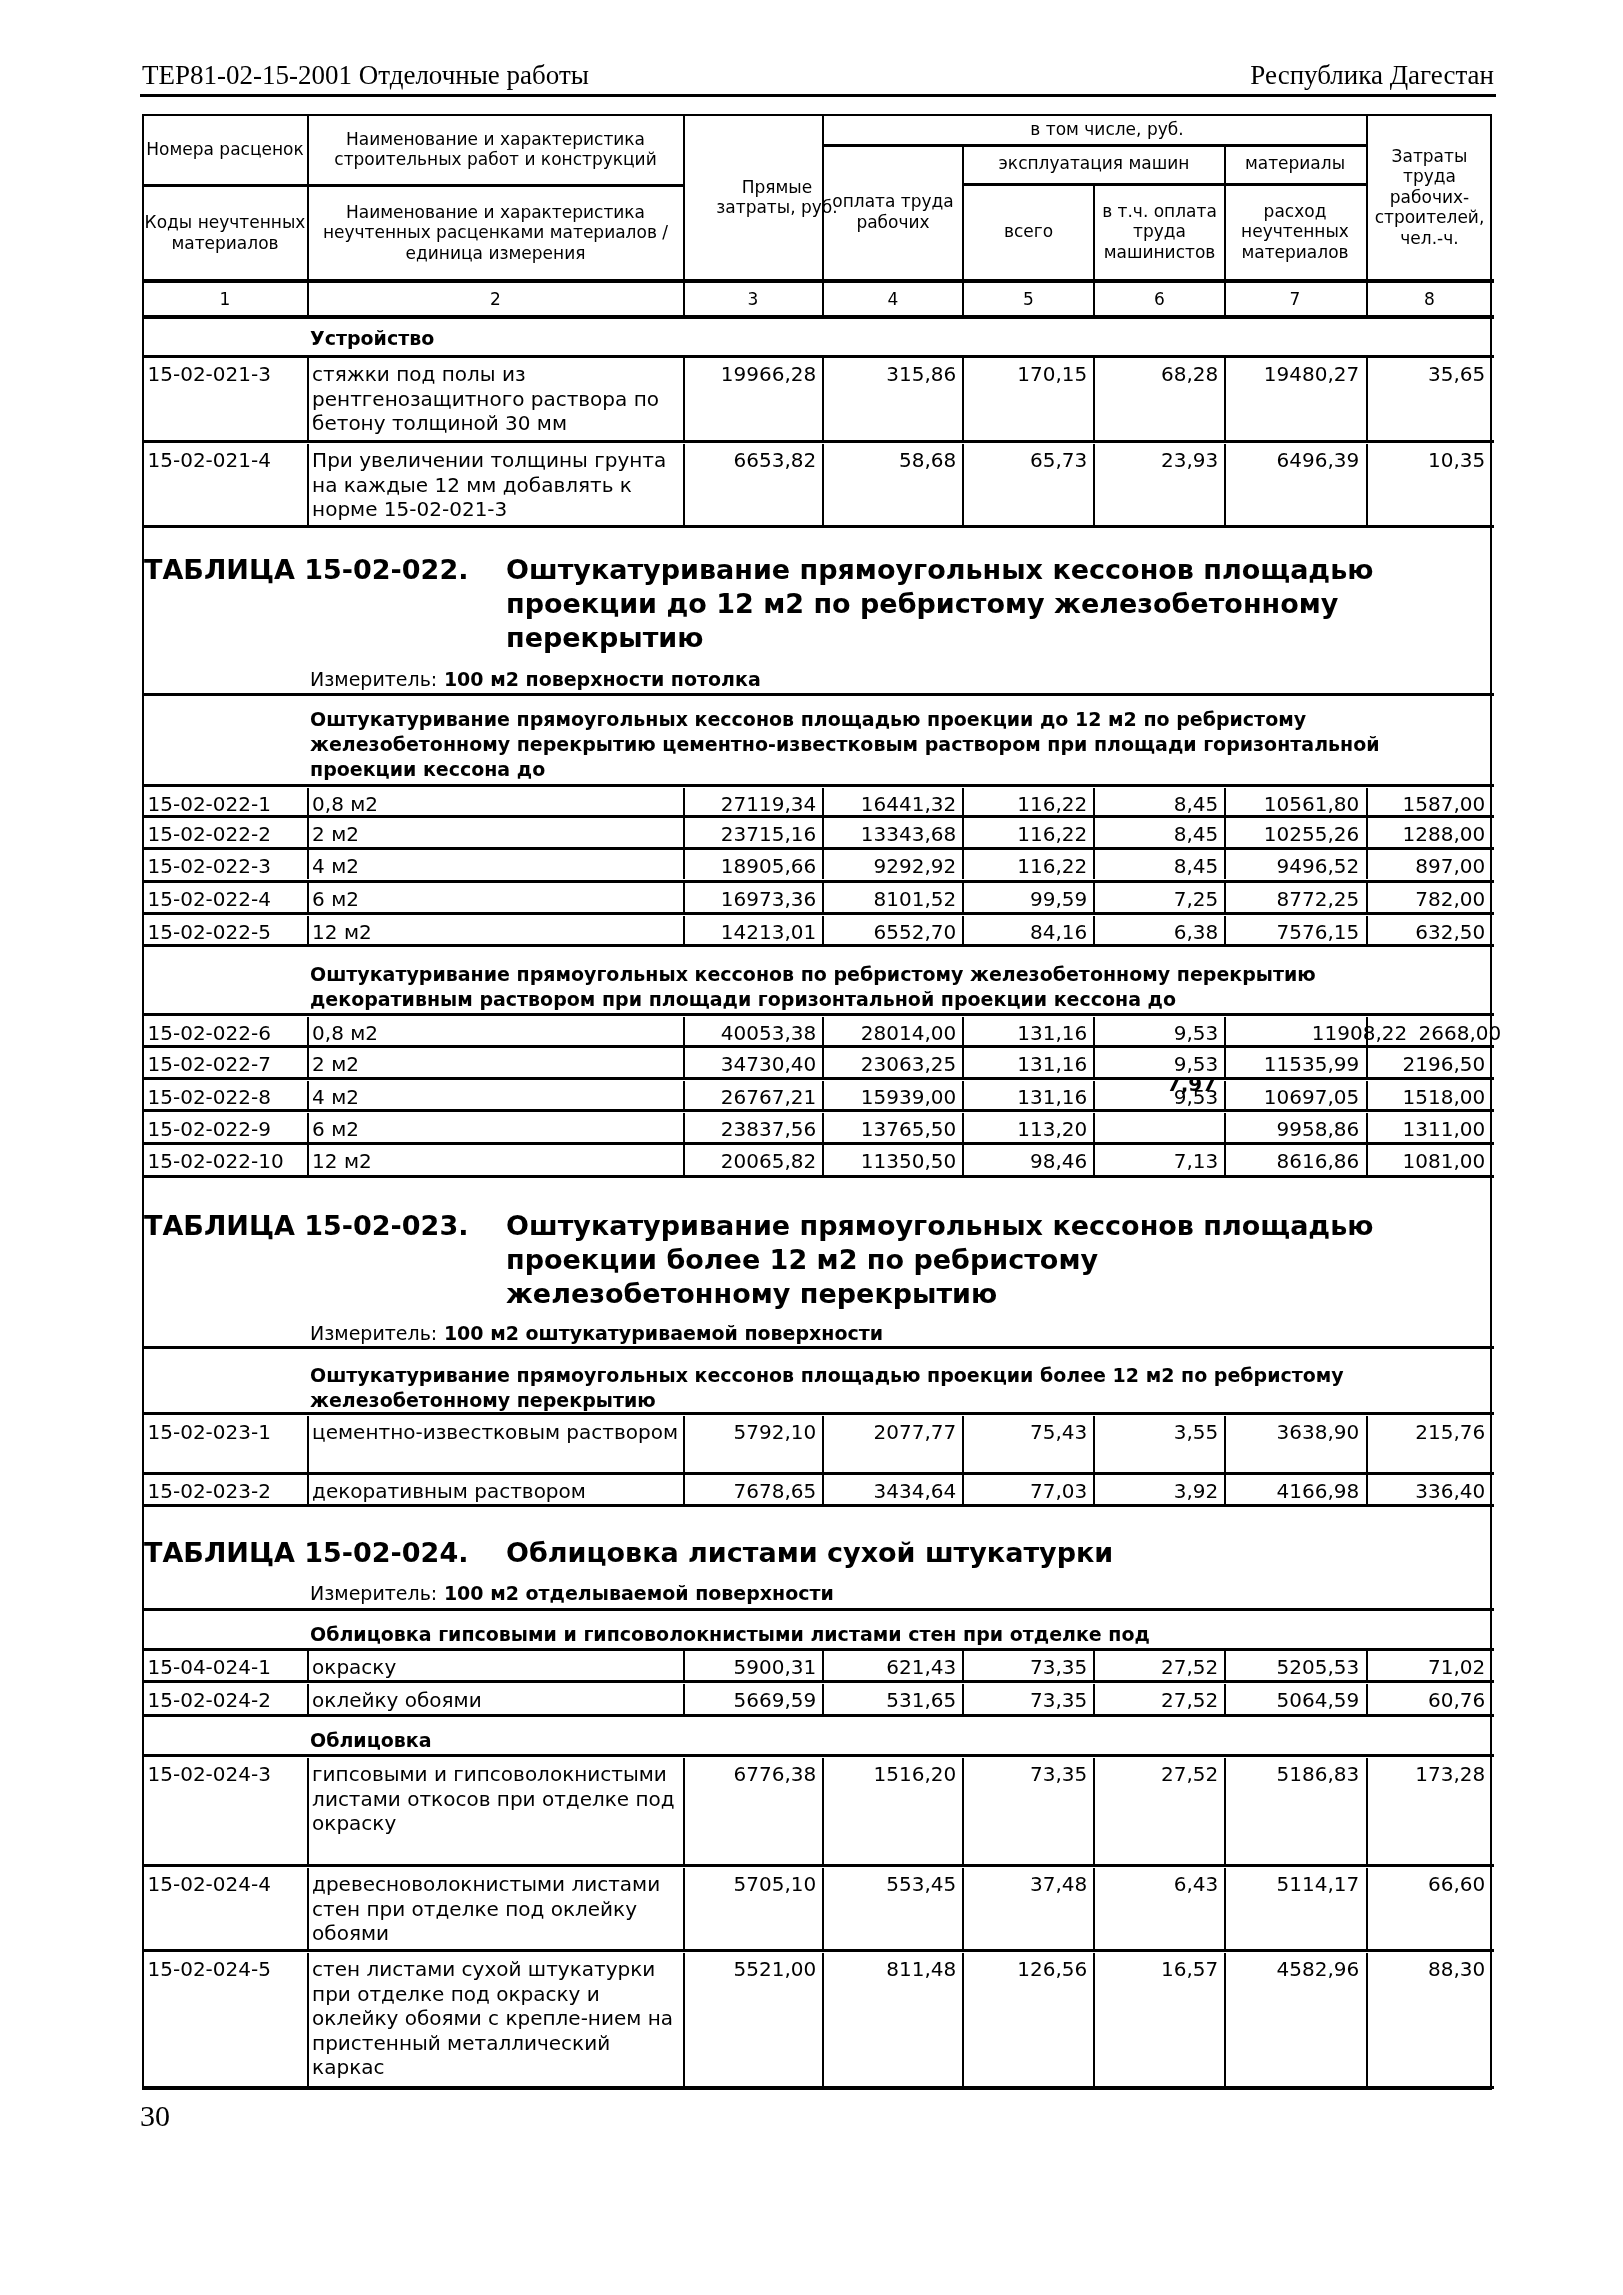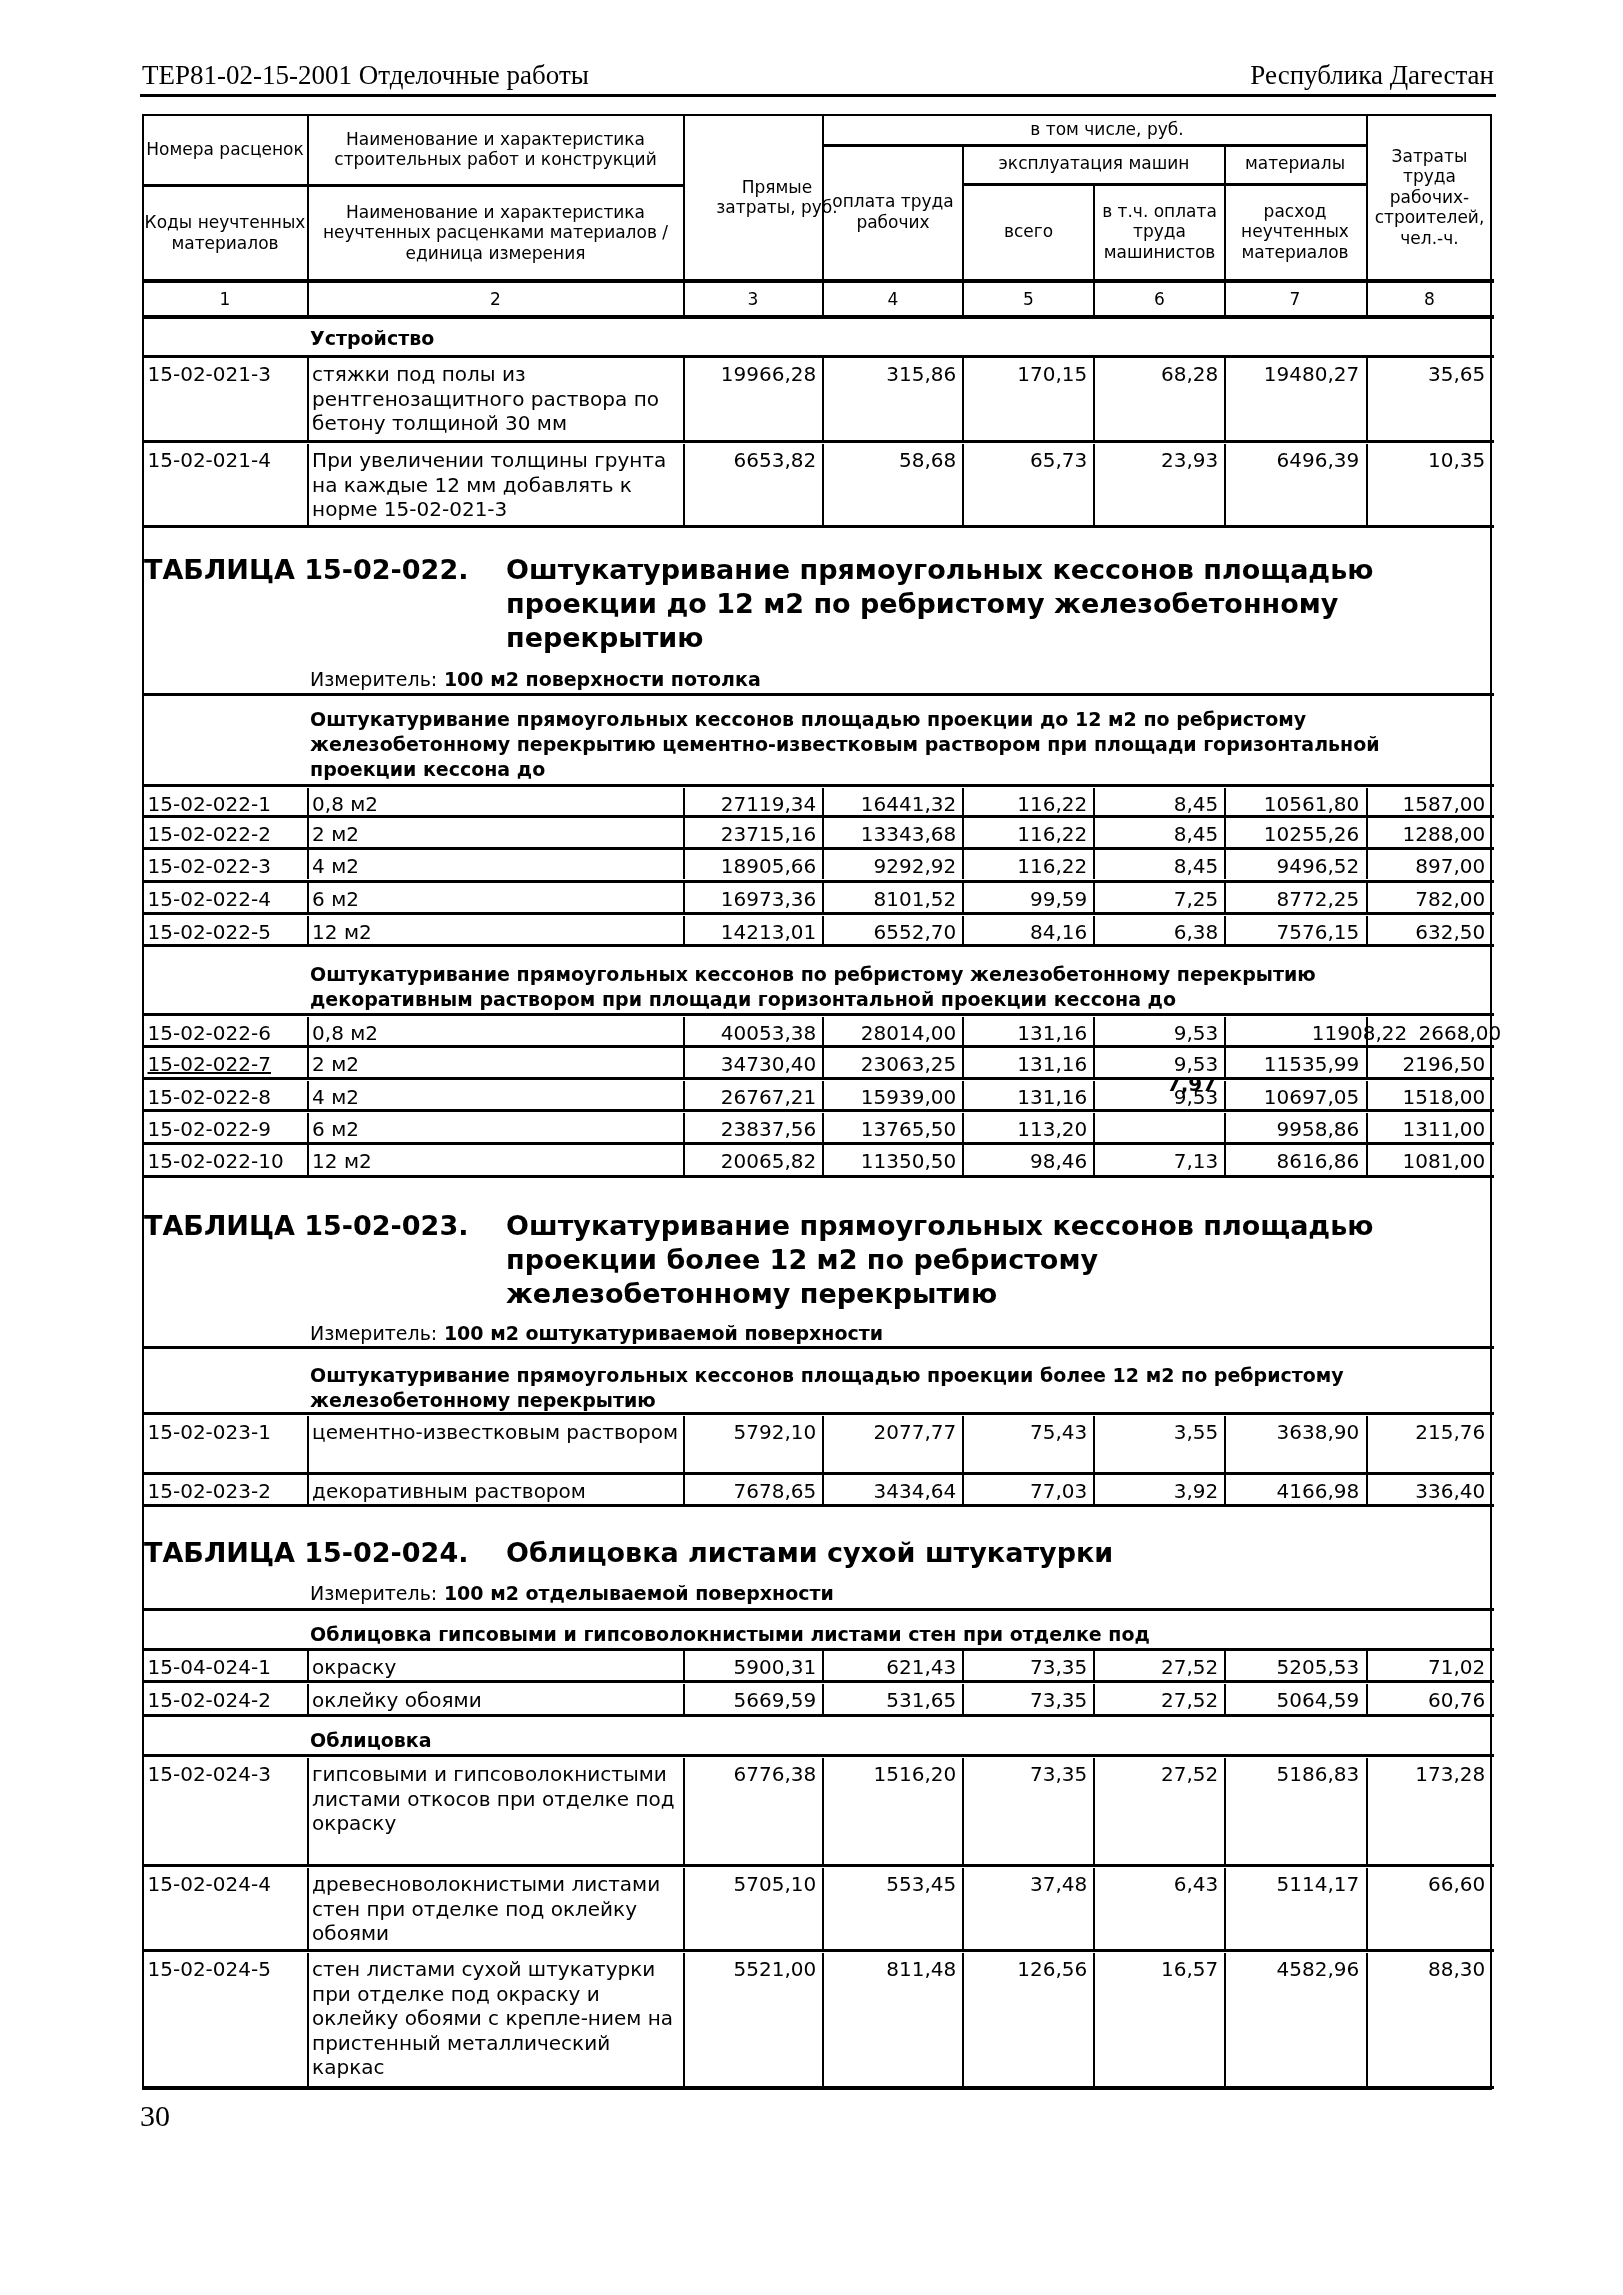--- a/index.html
+++ b/index.html
@@ -300,21 +300,21 @@
     <div class="cell num" style="left: 1367px; top: 920px; width: 125px; height: 28px;">632,50</div>
     <div class="subh" style="top: 962px;">Оштукатуривание прямоугольных кессонов по ребристому железобетонному перекрытию декоративным раствором при площади горизонтальной проекции кессона до</div>
     <div class="cell code" style="left: 142px; top: 1021px; width: 166px; height: 28px;">15-02-022-6</div>
     <div class="cell name" style="left: 308px; top: 1021px; width: 375px; height: 28px;">0,8 м2</div>
     <div class="cell num" style="left: 683px; top: 1021px; width: 140px; height: 28px;">40053,38</div>
     <div class="cell num" style="left: 823px; top: 1021px; width: 140px; height: 28px;">28014,00</div>
     <div class="cell num" style="left: 963px; top: 1021px; width: 131px; height: 28px;">131,16</div>
     <div class="cell num" style="left: 1094px; top: 1021px; width: 131px; height: 28px;">9,53</div>
     <div class="cell num" style="left: 1272px; top: 1021px; width: 142px; height: 28px;">11908,22</div>
     <div class="cell num" style="left: 1367px; top: 1021px; width: 125px; height: 28px; margin-left: 16px;">2668,00</div>
-    <div class="cell code" style="left: 142px; top: 1052px; width: 194px; height: 29px; text-decoration: underline;">15-02-022-7</div>
+    <div class="cell code" style="left: 142px; top: 1052px; width: 194px; height: 29px;">15-02-022-7</div>
     <div class="cell name" style="left: 308px; top: 1052px; width: 375px; height: 29px;">2 м2</div>
     <div class="cell num" style="left: 683px; top: 1052px; width: 140px; height: 29px;">34730,40</div>
     <div class="cell num" style="left: 823px; top: 1052px; width: 140px; height: 29px;">23063,25</div>
     <div class="cell num" style="left: 963px; top: 1052px; width: 131px; height: 29px;">131,16</div>
     <div class="cell num" style="left: 1094px; top: 1052px; width: 131px; height: 29px;">9,53</div>
     <div class="cell num" style="left: 1224px; top: 1052px; width: 142px; height: 29px;">11535,99</div>
     <div class="cell num" style="left: 1367px; top: 1052px; width: 125px; height: 29px;">2196,50</div>
     <div class="cell code" style="left: 142px; top: 1085px; width: 166px; height: 29px;">15-02-022-8</div>
     <div class="cell name" style="left: 308px; top: 1085px; width: 375px; height: 29px;">4 м2</div>
     <div class="cell num" style="left: 683px; top: 1085px; width: 140px; height: 29px;">26767,21</div>

